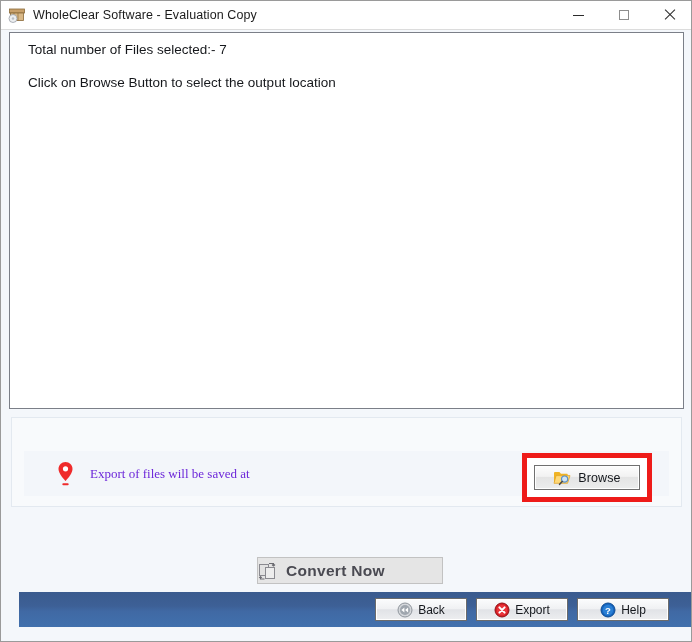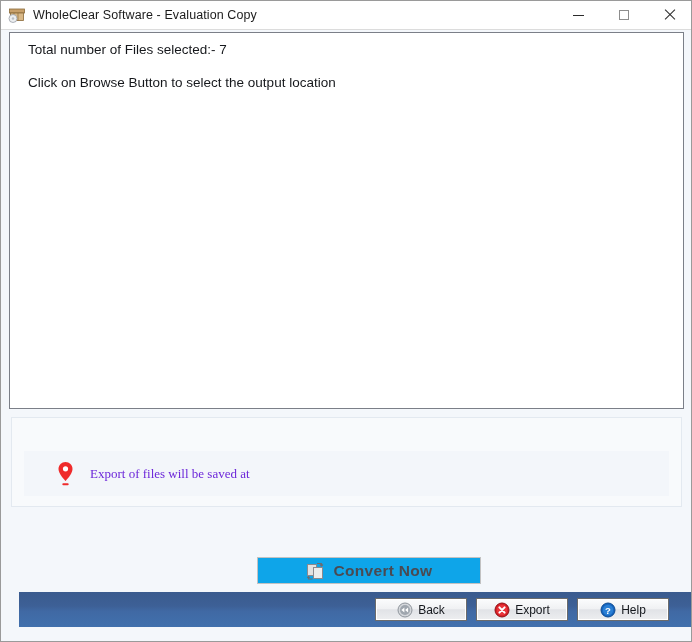--- a/index.html
+++ b/index.html
@@ -189,28 +189,27 @@
     width: 106px;
     height: 25px;
   }
   #browse-label { letter-spacing: .1px; }
 
   
   #convert-now-button {
     position: absolute;
     left: 256px;
     top: 556px;
-    width: 224px;
+    width: 186px;
     height: 27px;
     box-sizing: border-box;
-    background: #0ea5e9;
+    background: #e5e5e5;
     border: 1px solid #c2c2c2;
     display: flex;
     align-items: center;
-    justify-content: center;
     gap: 8px;
     cursor: default;
   }
   #convert-now-label {
     font-size: 15.5px;
     font-weight: bold;
     color: #4a4a52;
     letter-spacing: .3px;
   }
 
@@ -282,20 +281,33 @@
         <svg class="icon-svg" width="17" height="26" viewBox="0 0 17 26">
           <path d="M8.5 1 C4.6 1 1.5 4.1 1.5 8 C1.5 13 8.5 20 8.5 20 C8.5 20 15.5 13 15.5 8 C15.5 4.1 12.4 1 8.5 1 Z" fill="#ef2b2b"></path>
           <circle cx="8.5" cy="7.8" r="2.6" fill="#ffffff"></circle>
           <rect x="5.3" y="22.3" width="6.4" height="2" rx="1" fill="#ef2b2b"></rect>
         </svg>
       </span>
       <span id="export-label">Export of files will be saved at</span>
     </div>
   </div>
 
+  <div id="browse-highlight">
+    <div id="browse-button" class="cls-btn">
+      <span>
+        <svg class="icon-svg" width="19" height="16" viewBox="0 0 19 16">
+          <path d="M1 3.2 C1 2.4 1.5 2 2.2 2 H6.4 L8 3.7 H13.6 C14.3 3.7 14.8 4.2 14.8 4.9 V12 H1 Z" fill="#f0b323"></path>
+          <path d="M3.1 5.6 H17 L14.6 13.3 H1 Z" fill="#ffd978" stroke="#e0a01c" stroke-width="0.7"></path>
+          <circle cx="11.6" cy="9.1" r="3.1" fill="#cfe4f5" stroke="#5b8fc4" stroke-width="1.2"></circle>
+          <line x1="9.2" y1="11.5" x2="6.6" y2="14.3" stroke="#4a4a4a" stroke-width="1.6" stroke-linecap="round"></line>
+        </svg>
+      </span>
+      <span id="browse-label">Browse</span>
+    </div>
+  </div>
 
   <div id="convert-now-button">
     <span>
       <svg class="icon-svg" width="20" height="20" viewBox="0 0 20 20">
         <rect x="1.5" y="3.5" width="9" height="11" fill="#e2e2e2" stroke="#8a8a90" stroke-width="1"></rect>
         <rect x="7.5" y="6.5" width="9" height="11" fill="#ededed" stroke="#8a8a90" stroke-width="1"></rect>
         <path d="M11 2.5 L15.5 2.5 L15.5 5" fill="none" stroke="#6c6c72" stroke-width="1.1"></path>
         <path d="M15.5 5 L14 3.5 M15.5 5 L17 3.5" fill="none" stroke="#6c6c72" stroke-width="1.1"></path>
         <path d="M6.5 18 L2.5 18 L2.5 15.5" fill="none" stroke="#6c6c72" stroke-width="1.1"></path>
         <path d="M2.5 15.5 L1.2 17 M2.5 15.5 L3.8 17" fill="none" stroke="#6c6c72" stroke-width="1.1"></path>

